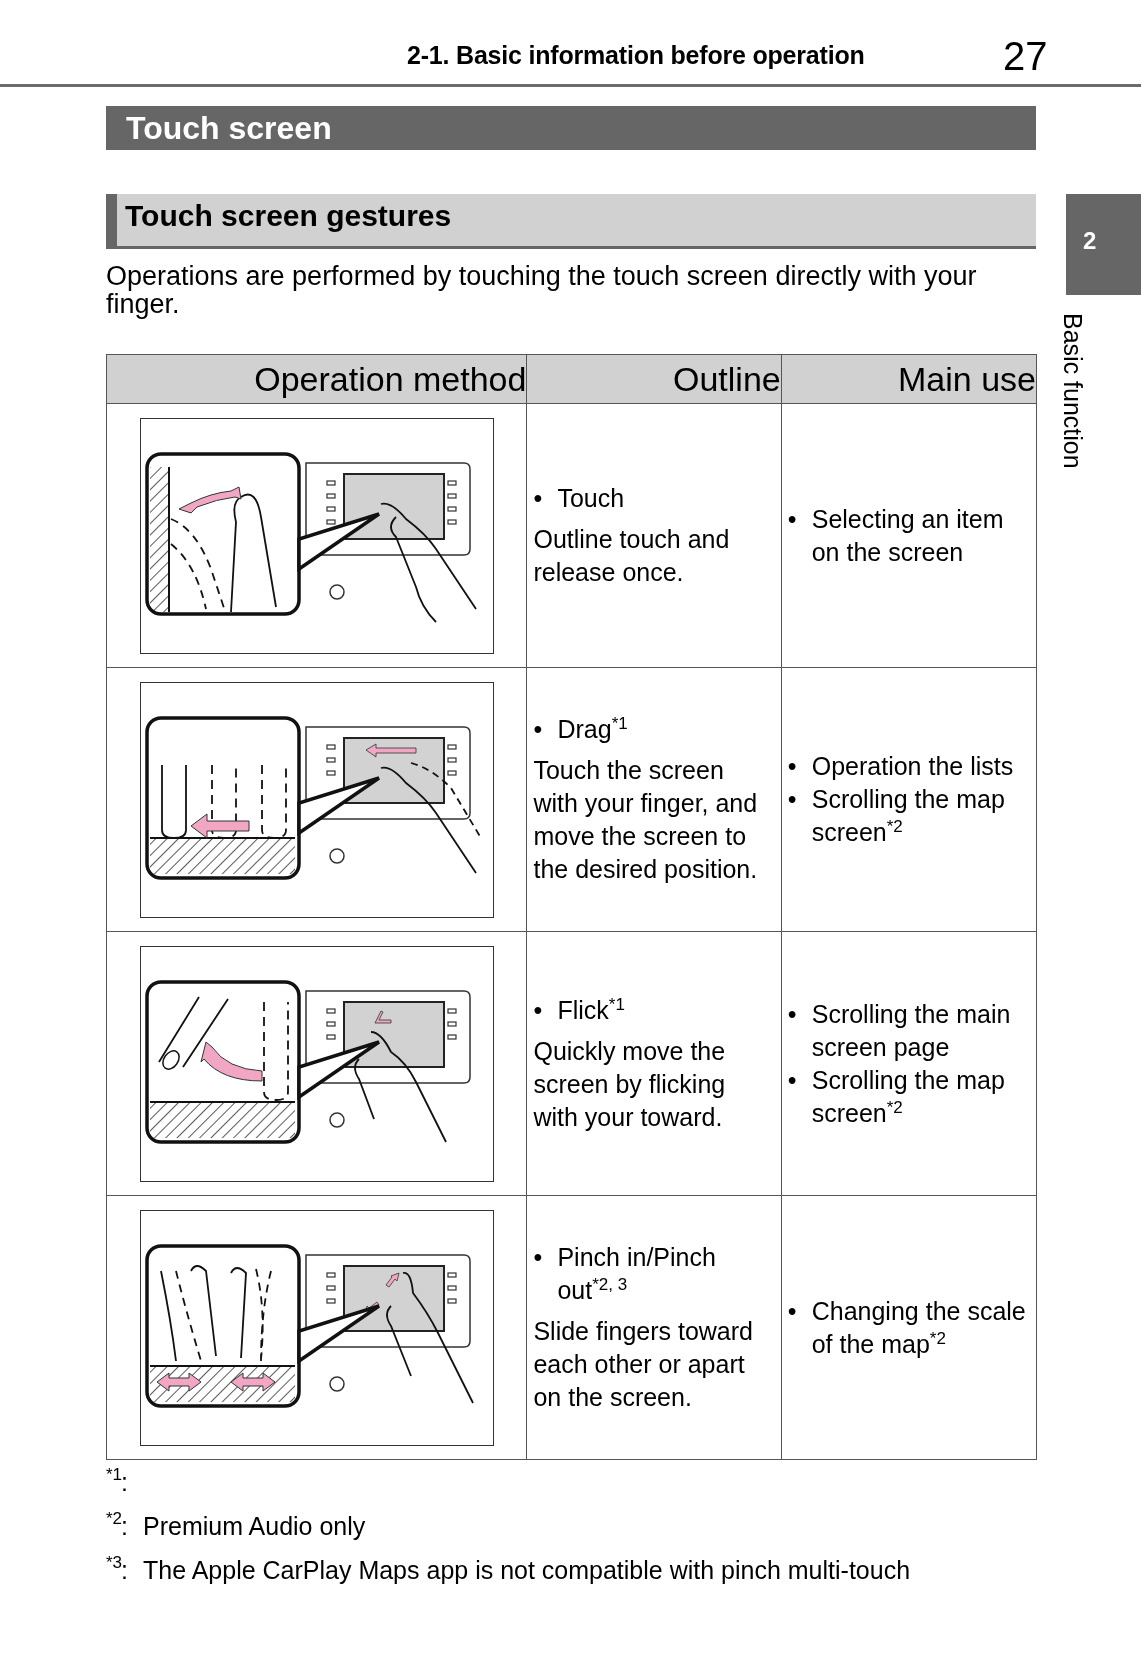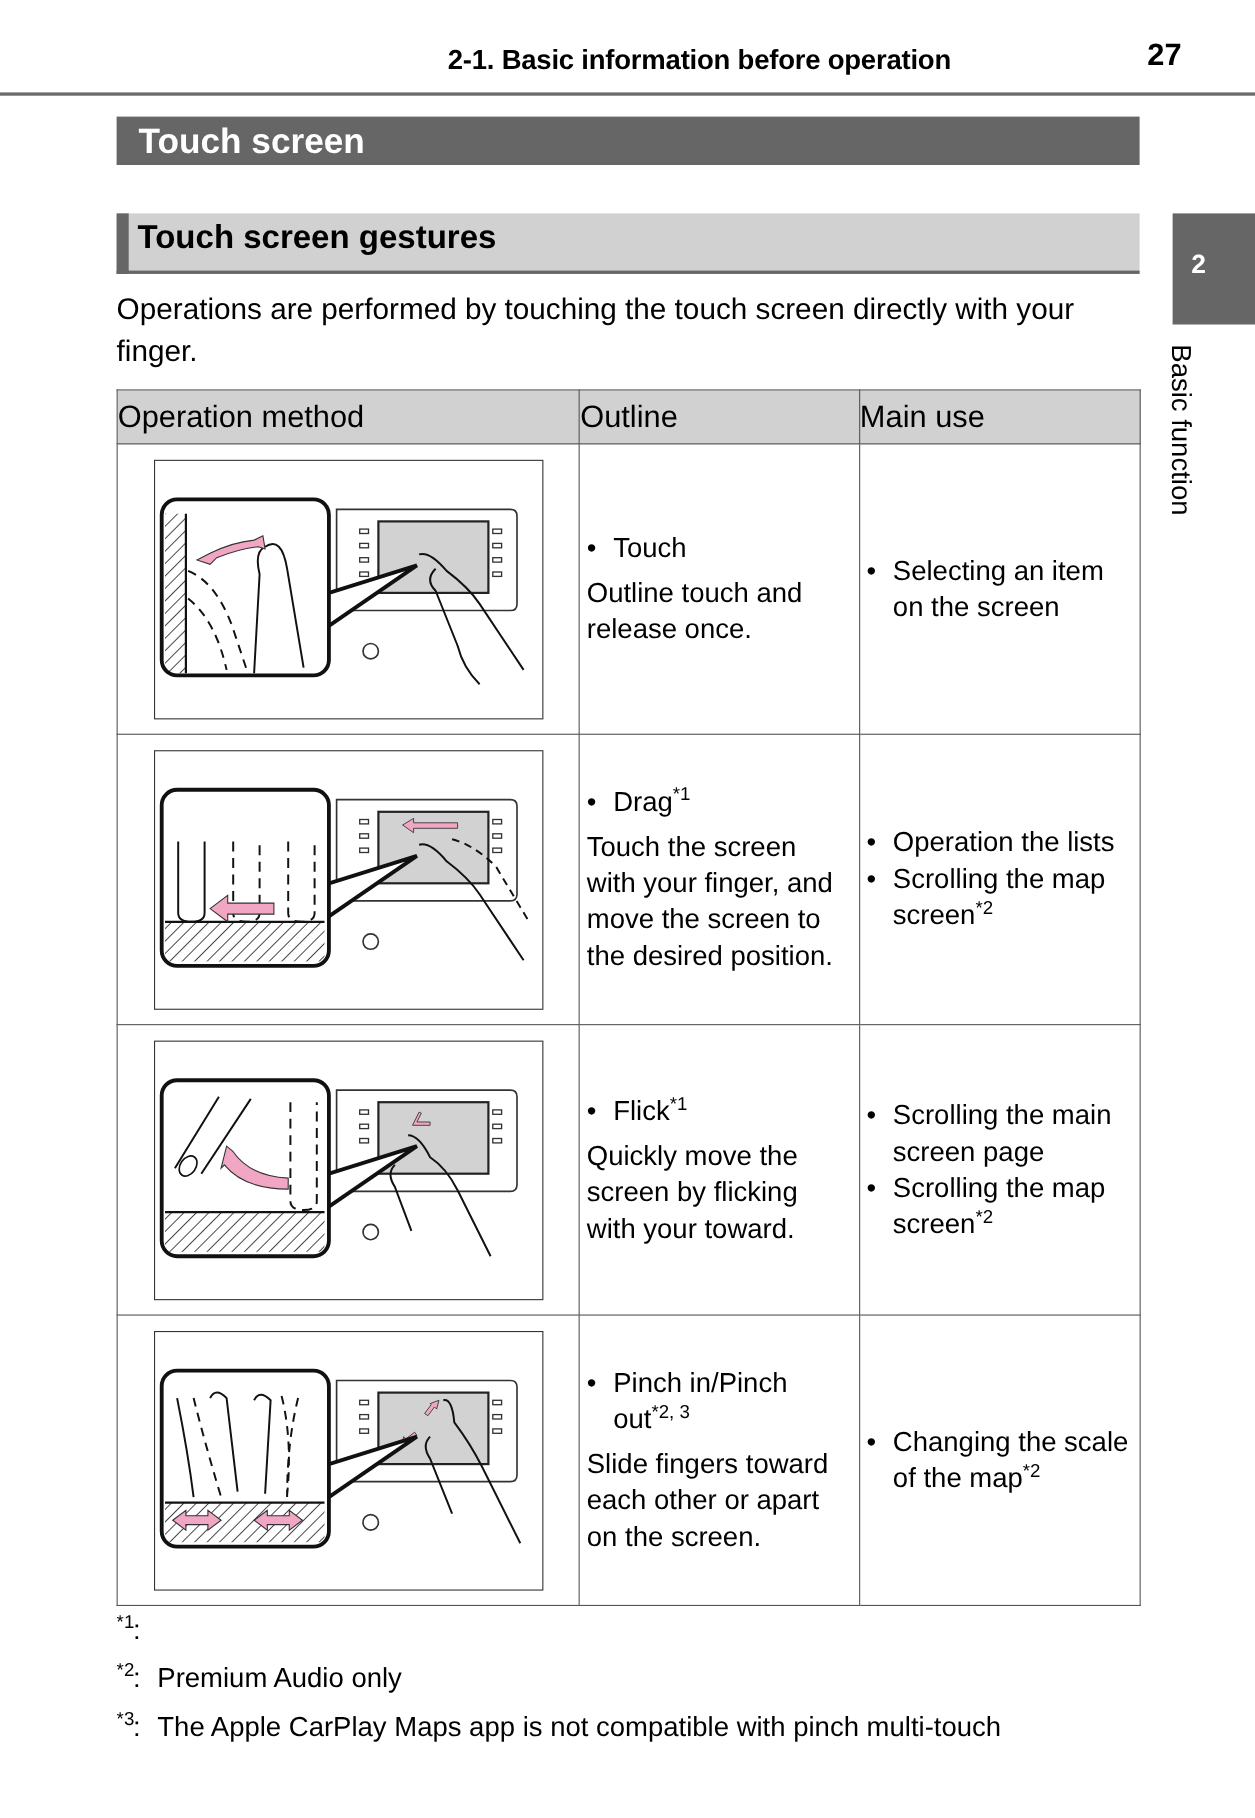--- a/index.html
+++ b/index.html
@@ -1,30 +1,30 @@
 <!DOCTYPE html>
 <html><head>
 <meta charset="utf-8">
 <style>
   html,body{margin:0;padding:0;background:#ffffff;}
   body{width:1141px;height:1653px;position:relative;overflow:hidden;font-family:"Liberation Sans",sans-serif;color:#000;}
   .running-head{position:absolute;left:0;top:0;width:1141px;height:84px;border-bottom:3px solid #6b6b6b;}
   .running-title{position:absolute;left:407px;top:41px;font-size:25px;font-weight:bold;letter-spacing:-0.2px;text-align:center;}
-  .page-number{position:absolute;left:1003px;top:34px;font-size:28px;font-weight:bold;margin-left:40px;}
+  .page-number{position:absolute;left:1003px;top:34px;font-size:40px;font-weight:normal;}
   .section-bar{position:absolute;left:106px;top:106px;width:930px;height:44px;background:#666666;}
   .section-title{position:absolute;left:20px;top:4px;color:#fff;font-size:32px;font-weight:bold;}
   .sub-bar{position:absolute;left:106px;top:194px;width:930px;height:55px;background:#d1d1d1;border-left:11px solid #666666;box-sizing:border-box;border-bottom:3px solid #666666;text-align:center;}
   .sub-title{position:absolute;left:8px;top:5px;font-size:30px;font-weight:bold;}
   .chapter-tab{position:absolute;left:1066px;top:194px;width:75px;height:101px;background:#666666;}
   .chapter-num{position:absolute;left:17px;top:33px;color:#fff;font-size:24px;font-weight:bold;}
   .chapter-label{position:absolute;left:1058px;top:313px;font-size:25px;writing-mode:vertical-rl;white-space:nowrap;}
-  .intro{position:absolute;left:106px;top:262px;width:930px;font-size:27px;line-height:38px;}
+  .intro{position:absolute;left:106px;top:262px;width:930px;font-size:27px;line-height:28px;}
   table.gestures{position:absolute;left:106px;top:354px;width:931px;border-collapse:collapse;table-layout:fixed;}
   table.gestures th,table.gestures td{border:1.5px solid #555;padding:0;vertical-align:middle;}
-  table.gestures th{background:#d1d1d1;height:48px;font-weight:normal;font-size:28px;text-align:left;}
+  table.gestures th{background:#d1d1d1;height:48px;font-weight:normal;font-size:34px;text-align:right;}
   table.gestures td{height:263px;font-size:25px;line-height:33px;}
   .col1{width:420px}.col2{width:254px}.col3{width:255px}
   .illus-box{width:352px;height:234px;border:1.5px solid #333;margin:0 auto;background:#fff;}
   .illus-box svg{display:block;}
   .outline-cell{padding:0 6px !important;}
   .gesture-name{display:flex;align-items:flex-start;margin-bottom:8px;}
   .bullet{width:24px;flex:none;}
   .desc{margin:0;}
   .mainuse-cell{padding:0 6px !important;}
   .use-item{display:flex;}

